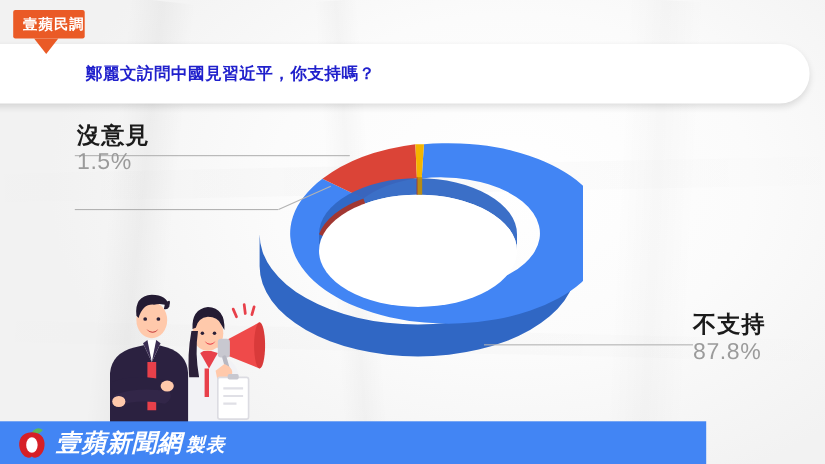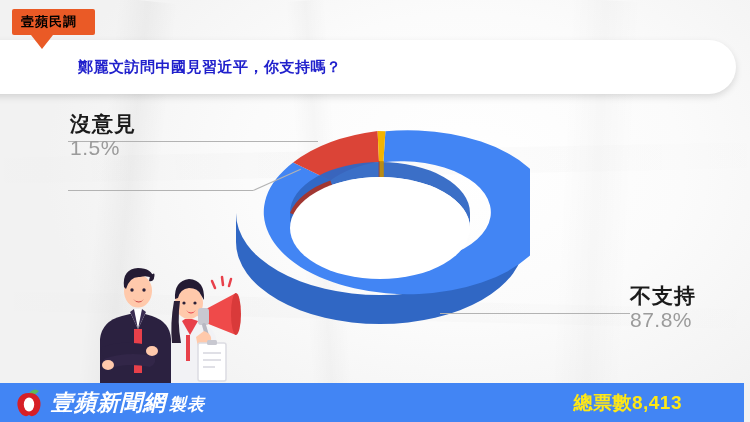--- a/index.html
+++ b/index.html
@@ -43,24 +43,24 @@
     font-size: 15px;
     font-weight: bold;
     letter-spacing: 0.5px;
     white-space: nowrap;
   }
 
   
   #badge-wrap { position: absolute; left: 12px; top: 9px; }
   #badge {
     background: #ea5a26;
-    color: #000000;
+    color: #ffffff;
     font-size: 13px; font-weight: bold;
     letter-spacing: 1px;
-    padding: 6px 18px 7px 9px;
+    padding: 6px 0 7px 9px;
     border-radius: 2px;
     line-height: 1;
   }
   #badge-tail {
     position: absolute; left: 19px; top: 100%;
     width: 0; height: 0;
     border-left: 11px solid transparent;
     border-right: 11px solid transparent;
     border-top: 14px solid #ea5a26;
   }
@@ -97,21 +97,21 @@
   #callout-noopinion { left: 70px; top: 112px; }
   #callout-support   { left: 70px; top: 162px; }
   #callout-oppose    { left: 630px; top: 284px; text-align: left; }
 
   
   #illustration { position: absolute; left: 86px; top: 243px; width: 162px; height: 142px; }
 
   
   #footer-bar {
     position: absolute; left: 0; bottom: 0;
-    width: 744px; height: 39px;
+    width: 642px; height: 39px;
     background: #4285f4;
     display: flex; align-items: center;
   }
   #brand-wrap { display: flex; align-items: center; margin-left: 14px; }
   #brand-text {
     color: #ffffff;
     font-size: 22px; font-weight: bold;
     font-style: italic;
     letter-spacing: 1px;
     margin-left: 7px;
@@ -262,16 +262,15 @@
   <div id="footer-bar">
     <div id="brand-wrap">
       <svg width="30" height="31" viewBox="0 0 30 31">
         <path d="M9 5 Q13 0 16 5 Q21 2 22 7" fill="none" stroke="#4caf50" stroke-width="0"></path>
         <path d="M15 6 Q20 0 25 4 Q21 9 15 7 Z" fill="#5cb85c"></path>
         <path d="M15 6 C5 6 2 14 4 21 C6 28 12 31 15 28 C18 31 24 28 26 21 C28 14 25 6 15 6 Z" fill="#d61f26"></path>
         <ellipse cx="15" cy="17.5" rx="5.2" ry="7" fill="#ffffff"></ellipse>
       </svg>
       <span id="brand-text"><span>壹蘋新聞網</span><span id="brand-suffix">製表</span></span>
     </div>
-    <div id="total-votes">總票數8,413</div>
   </div>
 
 </div>
 
 </body></html>

